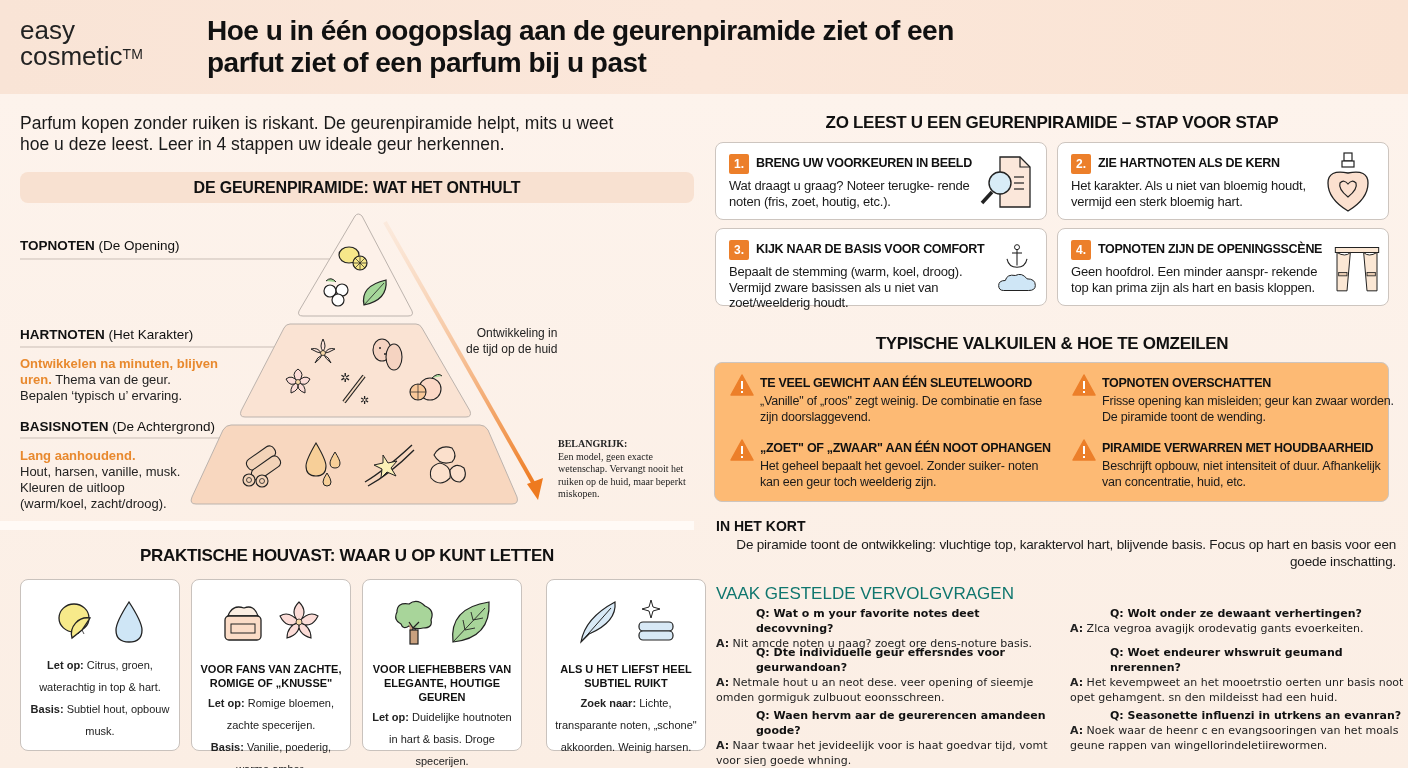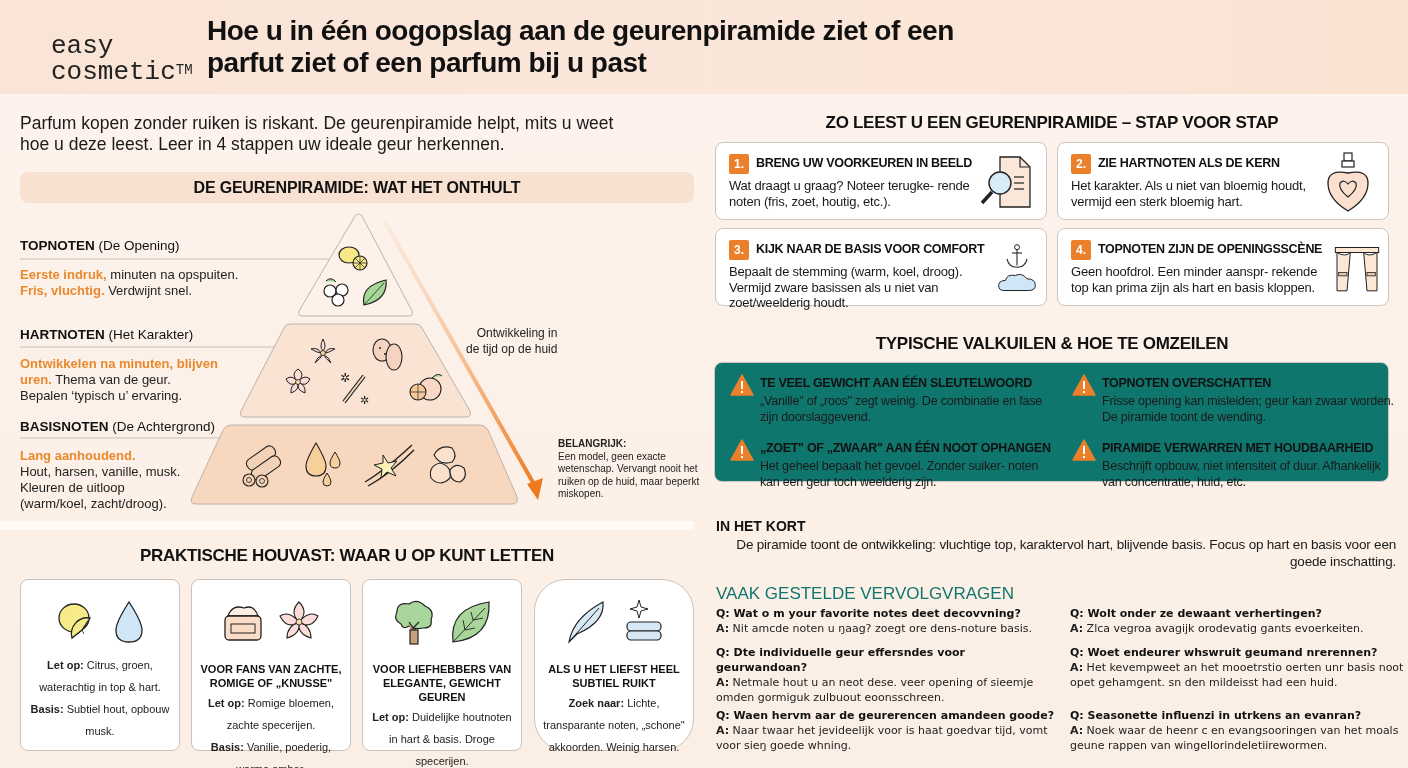--- a/index.html
+++ b/index.html
@@ -8,22 +8,22 @@
     font-family: "DejaVu Sans", "Liberation Sans", sans-serif;
     background: #fbf1ea;
     color: #111;
     position: relative;
   }
   .header {
     position: absolute; left: 0; top: 0; width: 1408px; height: 94px;
     background: linear-gradient(90deg, #f9e4d6 0%, #fbe7da 50%, #fae3d3 100%);
   }
   .logo {
-    position: absolute; left: 20px; top: 33px; font-size: 26px; line-height: 26px;
-    font-family: Liberation Mono, monospace; color: #222; font-weight: 400; margin-left: 31px;
+    position: absolute; left: 20px; top: 17px; font-size: 26px; line-height: 26px;
+    font-family: Liberation Sans, sans-serif; color: #222; font-weight: 400;
   }
   .logo .tm { font-size: 14px; vertical-align: top; position: relative; top: -2px; }
   .title {
     position: absolute; left: 207px; top: 15px; width: 900px;
     font-family: "Liberation Sans", sans-serif; font-weight: 700;
     font-size: 28px; line-height: 32px; letter-spacing: -0.5px; color: #111;
   }
   .main { position: absolute; left: 0; top: 94px; width: 1408px; height: 674px;
     background: linear-gradient(180deg, #fdf3ec 0%, #fbeee4 100%); }
 
@@ -43,21 +43,21 @@
   .layer-label .rule { height: 1px; background: #c9bdb5; margin: 5px 0 6px 0; }
   .layer-label .tx { font-size: 13px; line-height: 16px; color: #222; }
   .layer-label .tx .hl { color: #e8892e; font-weight: 700; }
 
   .pyr { position: absolute; left: 0; top: 0; }
   .arrow-note {
     position: absolute; left: 466px; top: 325px; font-family: "Liberation Sans", sans-serif;
     font-size: 12px; line-height: 16px; color: #222; text-align: right;
   }
   .important {
-    position: absolute; left: 558px; top: 438px; width: 145px; font-family: Liberation Sans, sans-serif;
+    position: absolute; left: 558px; top: 438px; width: 145px; font-family: Liberation Serif, serif;
     font-size: 10px; line-height: 12.5px; color: #222;
   }
   .important b { font-weight: 700; display: block; }
 
   .divider-white { position: absolute; left: 0; top: 521px; width: 694px; height: 9px; background: #fffaf6; }
 
   .section-title {
     position: absolute; font-family: "Liberation Sans", sans-serif; font-weight: 700; font-size: 17px;
     color: #111; letter-spacing: -0.3px; text-align: center;
   }
@@ -76,33 +76,33 @@
   }
   .step-card .num {
     position: absolute; left: 13px; top: 11px; width: 20px; height: 20px; background: #ec7f2a; color: #fff;
     font-weight: 700; font-size: 12px; line-height: 20px; text-align: center; border-radius: 2px;
   }
   .step-card .sttl { position: absolute; left: 40px; top: 13px; font-weight: 700; font-size: 12.5px; color: #111; letter-spacing: -0.3px; white-space: nowrap; }
   .step-card .sbody { position: absolute; left: 13px; top: 35px; width: 250px; font-size: 13px; line-height: 15.5px; color: #1a1a1a; letter-spacing: -0.2px; }
   .step-card .sicon { position: absolute; right: 10px; top: 8px; width: 60px; height: 62px; }
 
   .pitfalls {
-    position: absolute; left: 714px; top: 362px; width: 675px; height: 120px; background: #0f766e;
+    position: absolute; left: 714px; top: 362px; width: 675px; height: 140px; background: #fdba74;
     border: 1px solid #cdc5bf; border-radius: 8px; font-family: "Liberation Sans", sans-serif;
   }
   .pit { position: absolute; width: 320px; }
   .pit .warn { position: absolute; left: 0; top: -1px; width: 24px; height: 22px; }
   .pit .pttl { position: absolute; left: 30px; top: 1px; font-weight: 700; font-size: 12.5px; letter-spacing: -0.3px; white-space: nowrap; color: #111; }
   .pit .pbody { position: absolute; left: 30px; top: 18px; width: 300px; font-size: 12.5px; line-height: 16px; color: #1a1a1a; letter-spacing: -0.2px; }
 
   .kort-h { position: absolute; left: 716px; top: 518px; font-family: "Liberation Sans", sans-serif; font-weight: 700; font-size: 14px; color: #111; }
   .kort-b { position: absolute; left: 716px; top: 537px; width: 680px; font-family: "Liberation Sans", sans-serif; font-size: 13.5px; line-height: 16.5px; color: #1a1a1a; letter-spacing: -0.2px; text-align: right; }
   .faq-h { position: absolute; left: 716px; top: 584px; font-family: "Liberation Sans", sans-serif; font-weight: 400; font-size: 17px; color: #0f766e; }
   .faq { position: absolute; width: 340px; font-family: "DejaVu Sans", sans-serif; font-size: 11px; line-height: 15px; color: #222; }
-  .faq .q { font-weight: 700; color: #111; }
+  .faq .q { font-weight: 700; color: #111; margin-left: 40px; }
   .faq .a b { font-weight: 700; }
 </style>
 </head>
 <body>
 
 <div class="header">
   <div class="logo">
     <div>easy</div>
     <div><span>cosmetic</span><span class="tm">TM</span></div>
   </div>
@@ -211,24 +211,20 @@
 
   <g>
     <line x1="385" y1="222" x2="535" y2="486" stroke="url(#arrowGrad)" stroke-width="4"></line>
     <path d="M527 484 L543 478 L538 500 Z" fill="#ee7a1f"></path>
   </g>
 </svg>
 
 <div class="layer-label" style="top:237px; width:300px;">
   <div class="hd"><b>TOPNOTEN</b><span> (De Opening)</span></div>
   <div class="rule" style="visibility:hidden"></div>
-  <div class="tx">
-    <span class="hl">Eerste indruk,</span><span> minuten na opspuiten.</span><br>
-    <span class="hl">Fris, vluchtig.</span><span> Verdwijnt snel.</span>
-  </div>
 </div>
 
 <div class="layer-label" style="top:326px; width:215px;">
   <div class="hd"><b>HARTNOTEN</b><span> (Het Karakter)</span></div>
   <div class="rule" style="visibility:hidden"></div>
   <div class="tx">
     <span class="hl">Ontwikkelen na minuten, blijven uren.</span><span> Thema van de geur.</span><br>
     <span>Bepalen ‘typisch u’ ervaring.</span>
   </div>
 </div>
@@ -295,25 +291,25 @@
     <svg width="46" height="48">
       <path d="M10 26 Q2 22 6 14 Q6 4 18 6 Q26 0 34 8 Q44 12 40 22 Q42 30 32 30 Q24 32 18 28 Q12 32 10 26 Z" fill="#a8d59a" stroke="#222" stroke-width="1.2"></path>
       <path d="M20 46 L22 30 L18 24 M22 30 L28 24 M26 46 L24 30" fill="#c9a07e" stroke="#222" stroke-width="1.2"></path>
       <rect x="19" y="32" width="8" height="14" fill="#c9a07e" stroke="#222" stroke-width="1.2"></rect>
     </svg>
     <svg width="46" height="48">
       <path d="M6 44 Q2 10 42 4 Q44 40 6 44 Z" fill="#a8d59a" stroke="#222" stroke-width="1.2"></path>
       <path d="M6 44 L38 10 M18 32 L16 22 M18 32 L28 30 M26 22 L24 14 M26 22 L36 20" stroke="#222" stroke-width="0.9"></path>
     </svg>
   </div>
-  <div class="ttl">VOOR LIEFHEBBERS VAN ELEGANTE, GEWICHT GEUREN</div>
+  <div class="ttl">VOOR LIEFHEBBERS VAN ELEGANTE, HOUTIGE GEUREN</div>
   <div class="body"><b>Let op:</b><span> Duidelijke houtnoten in hart &amp; basis. Droge specerijen.</span></div>
 </div>
 
-<div class="tip-card" style="left:534px;border-radius:32px;">
+<div class="tip-card" style="left:546px;">
   <div class="icons">
     <svg width="46" height="48">
       <path d="M6 44 Q10 20 40 4 Q42 24 14 36 Z" fill="#d8e9f6" stroke="#222" stroke-width="1.2"></path>
       <path d="M6 44 L36 10" stroke="#222" stroke-width="1"></path>
     </svg>
     <svg width="46" height="48">
       <path d="M20 2 L22 9 L29 11 L22 13 L20 20 L18 13 L11 11 L18 9 Z" fill="#fff" stroke="#222" stroke-width="1"></path>
       <rect x="8" y="24" width="34" height="9" rx="4" fill="#d8e9f6" stroke="#222" stroke-width="1.2"></rect>
       <rect x="8" y="33" width="34" height="9" rx="4" fill="#d8e9f6" stroke="#222" stroke-width="1.2"></rect>
     </svg>

